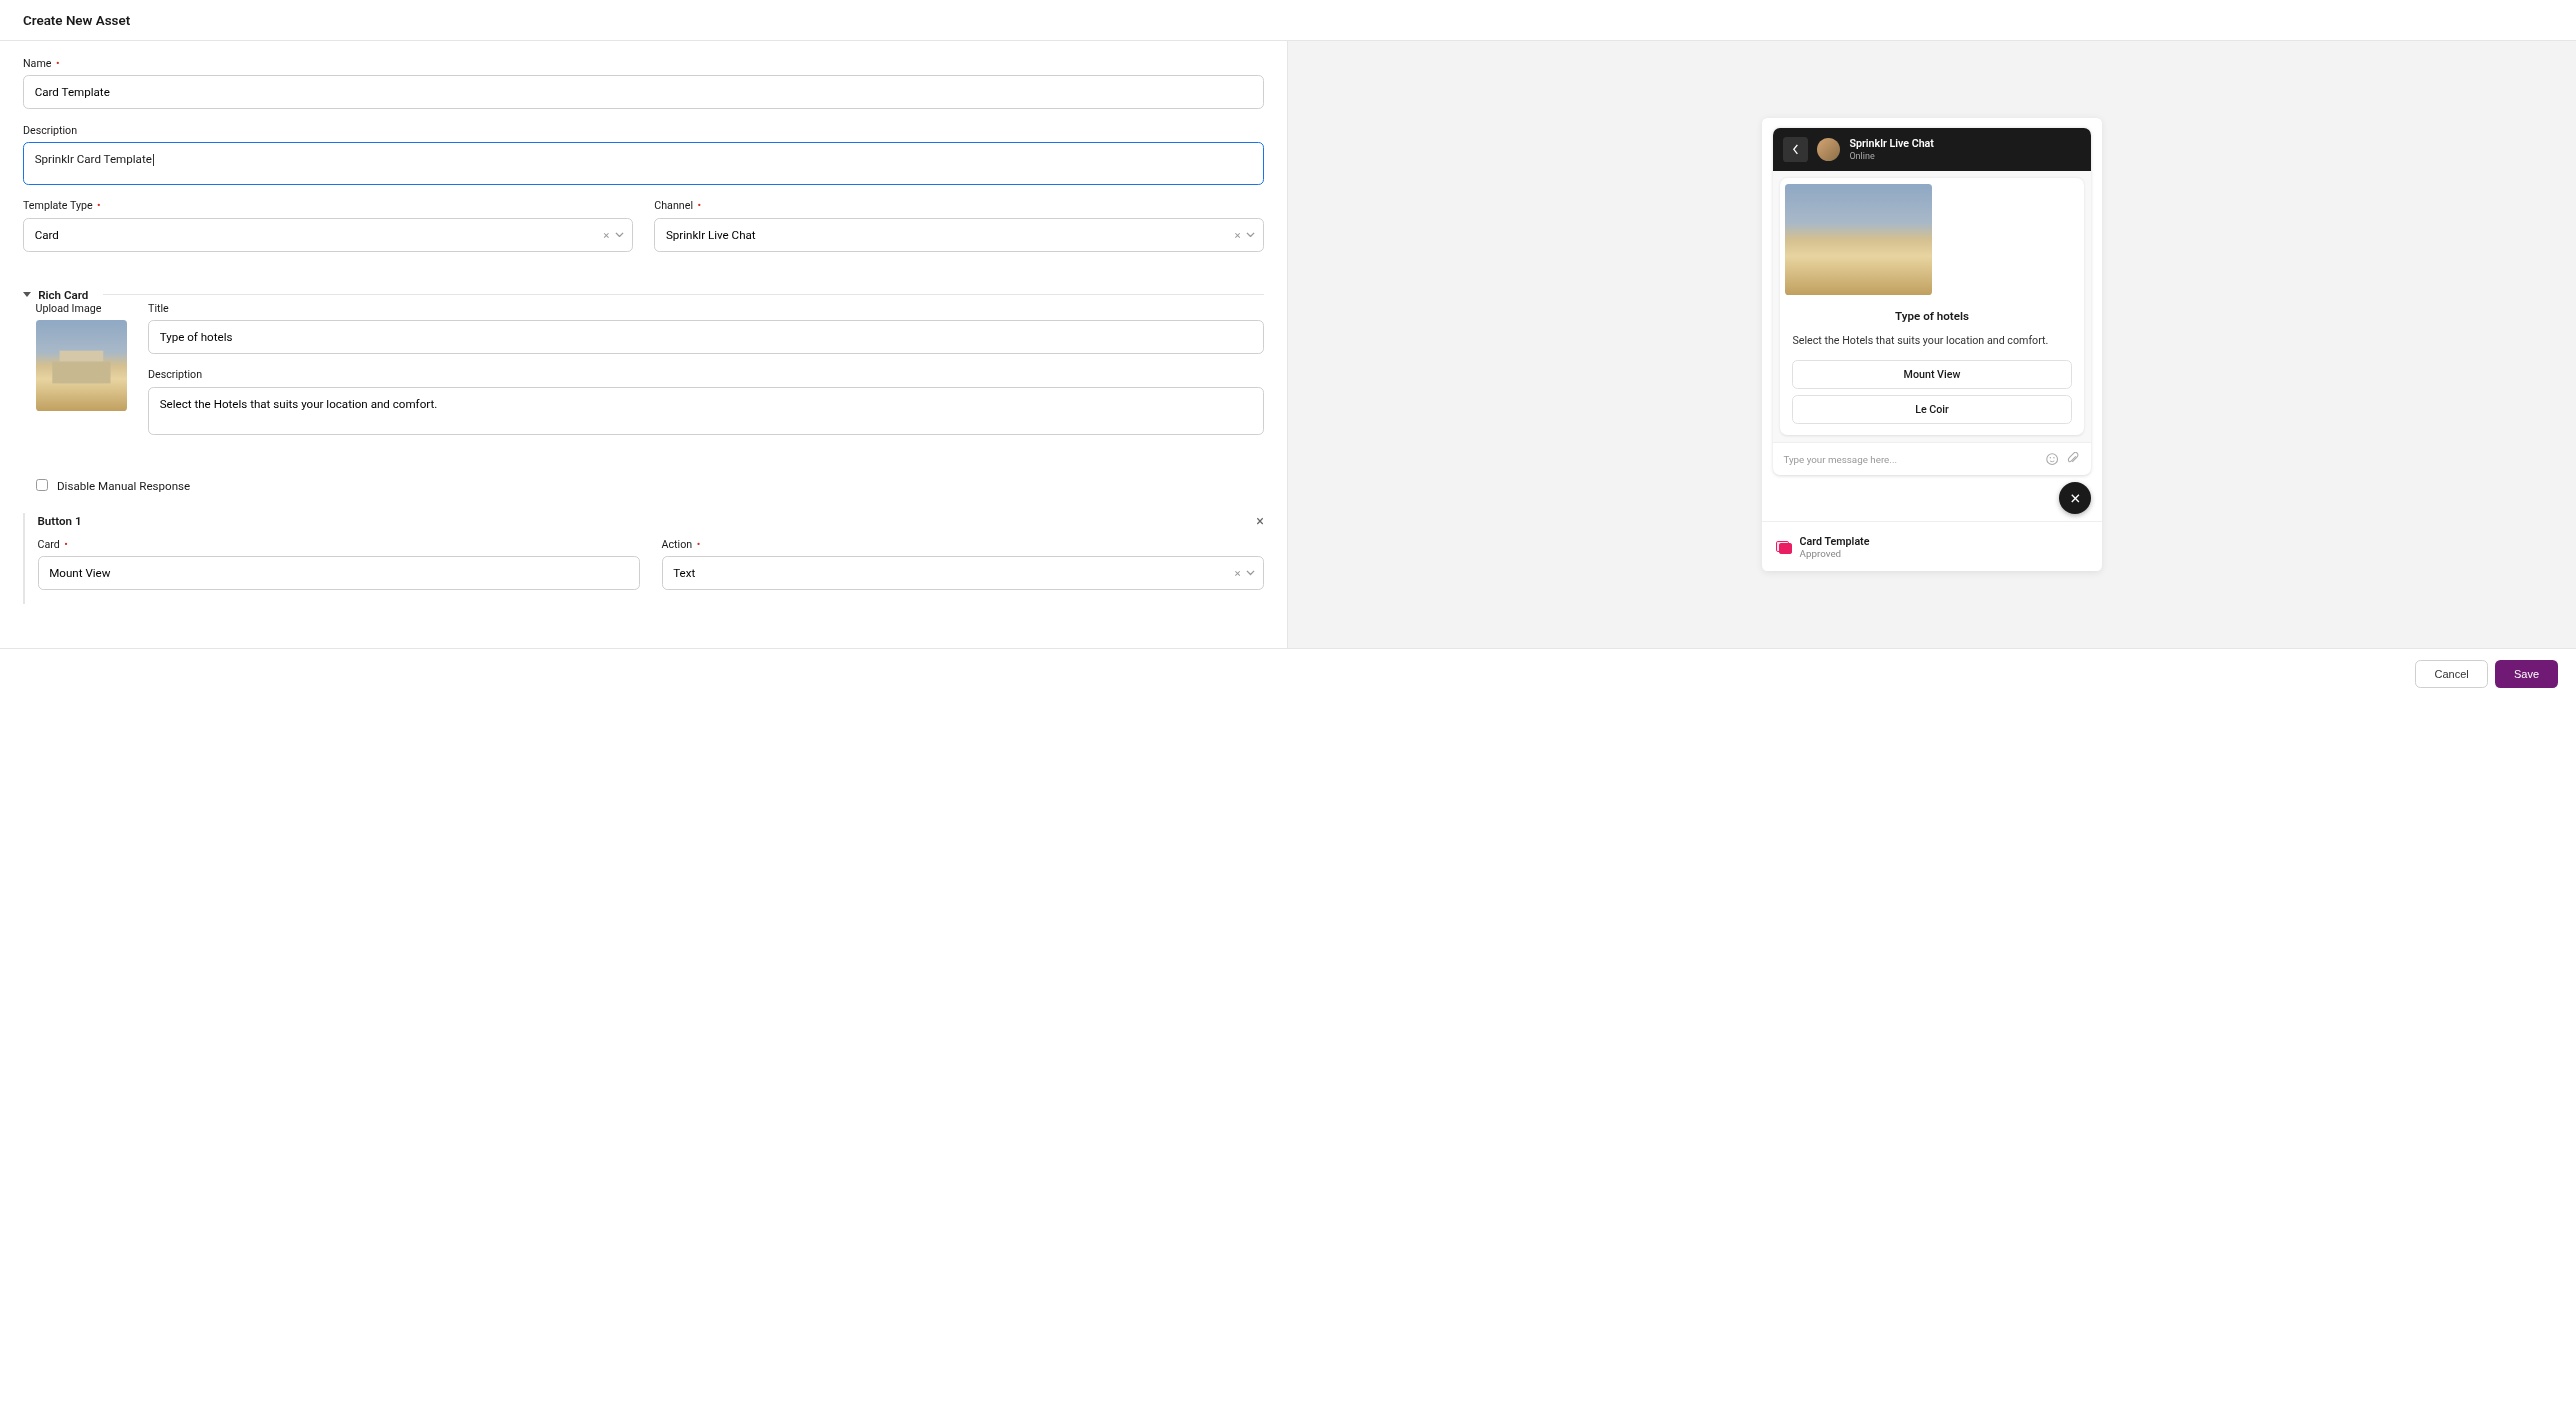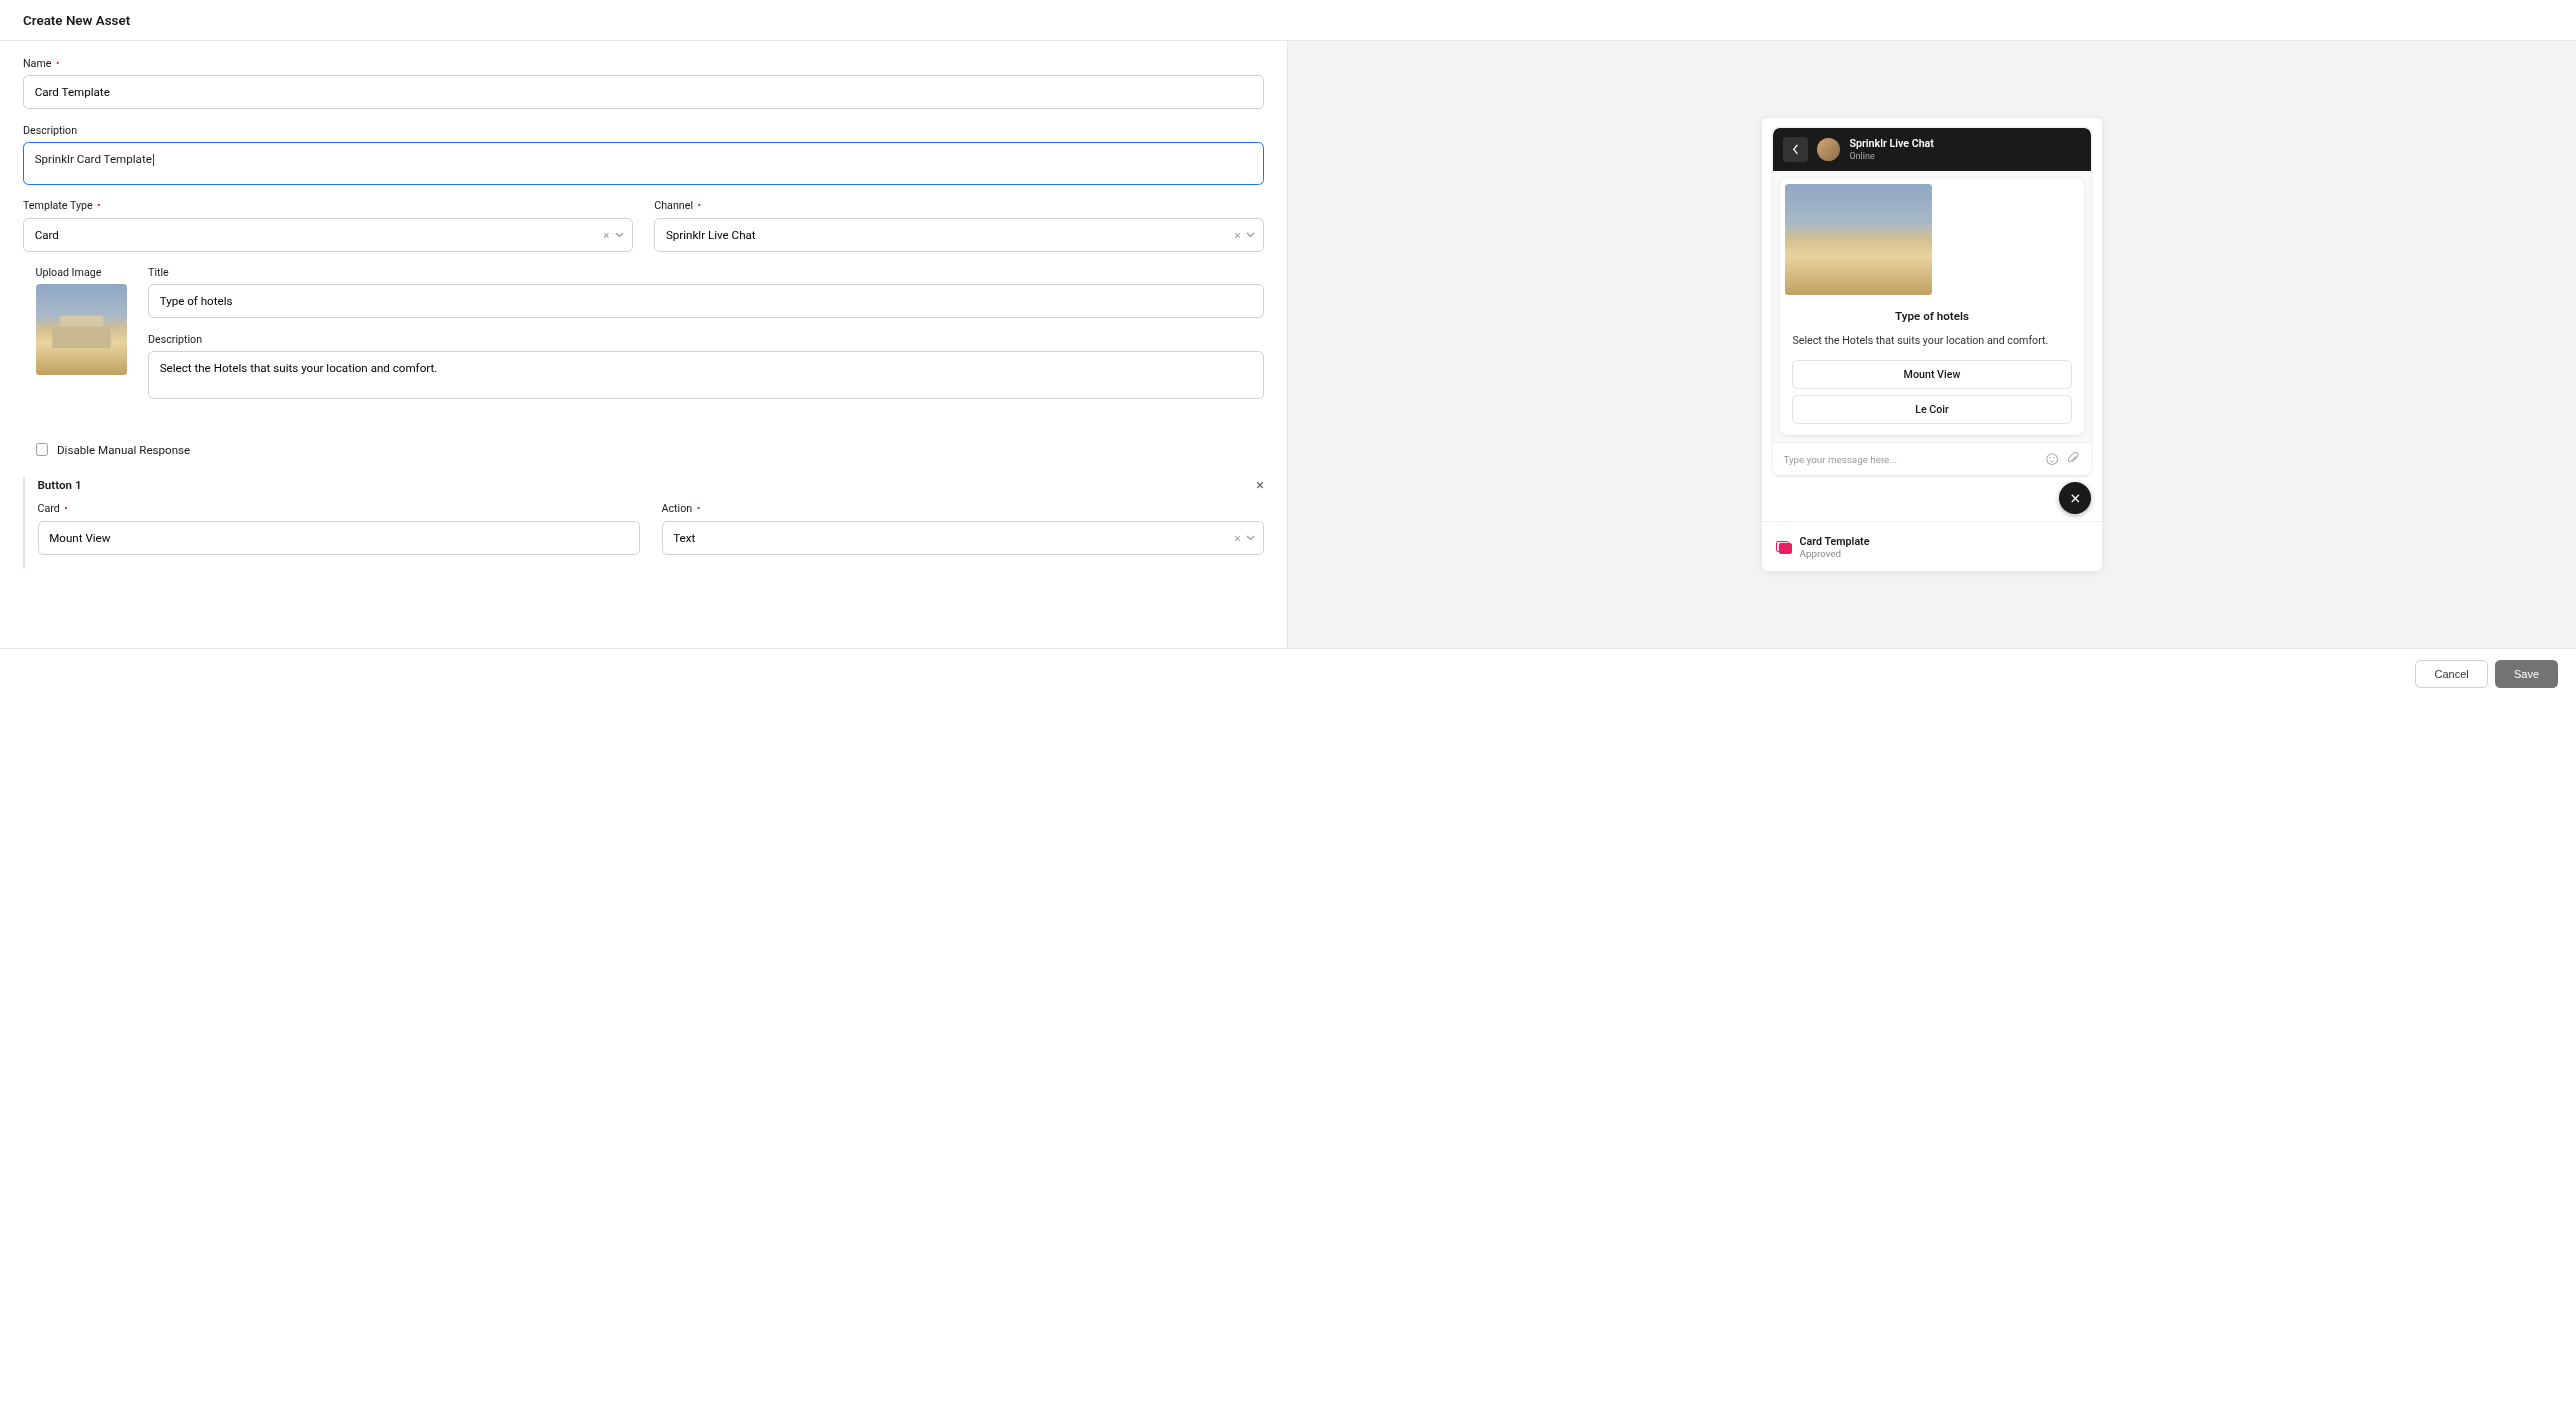--- a/index.html
+++ b/index.html
@@ -352,21 +352,21 @@
       font-weight: 500;
       cursor: pointer;
       border: 0.9px solid transparent;
     }
     .btn-cancel {
       background: #fff;
       border: 0.9px solid #cfcfcf;
       color: #333;
     }
     .btn-save {
-      background: #737373;
+      background: #701a75;
       color: #fff;
     }
     .cursor-blink {
       display: inline-block;
       width: 0.9px;
       height: 12.5px;
       background: #333;
       vertical-align: middle;
       margin-left: 0.9px;
     }
@@ -410,20 +410,25 @@
           <div class="select-icons">
             <span>×</span>
             <svg width="9" height="5.4" viewBox="0 0 10 6">
                 <path d="M1 1 L5 5 L9 1" stroke="#999" fill="none" stroke-width="1.5"></path>
               </svg>
           </div>
         </div>
       </div>
     </div>
 
+    <div class="section-header sub" style="margin-left:12.5px;">
+      <span class="caret"></span>
+      <span class="section-title">Rich Card</span>
+      <span class="section-line"></span>
+    </div>
 
     <div class="rich-card-row" style="padding-left:12.5px;">
       <div class="upload-col">
         <div class="upload-label">Upload Image</div>
         <div class="upload-preview">
           <svg class="building-svg" viewBox="0 0 100 50">
               <rect x="20" y="5" width="60" height="45" fill="#d4c8a8"></rect>
               <rect x="10" y="20" width="80" height="30" fill="#c8b890"></rect>
             </svg>
         </div>

